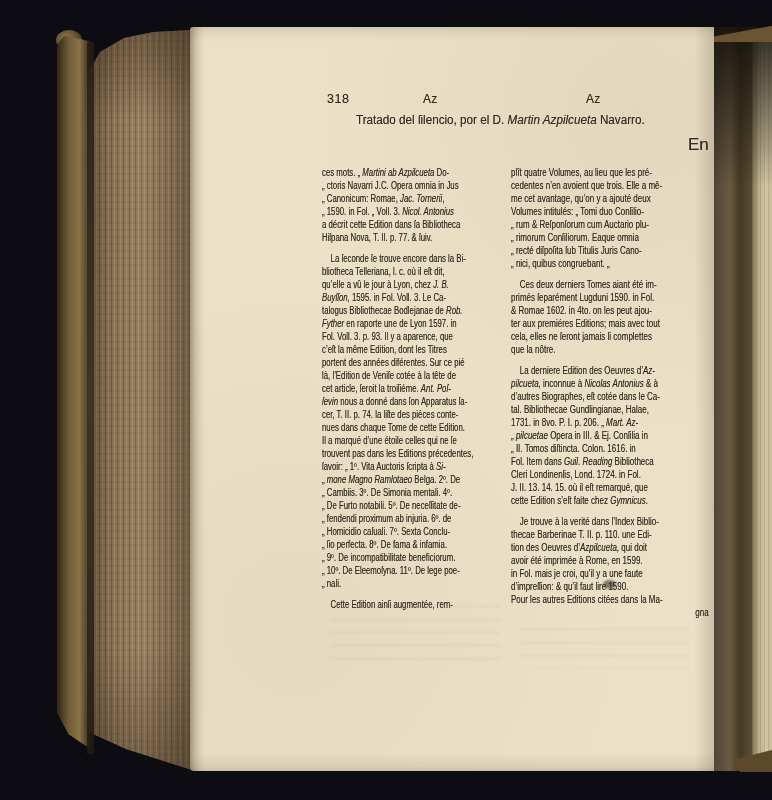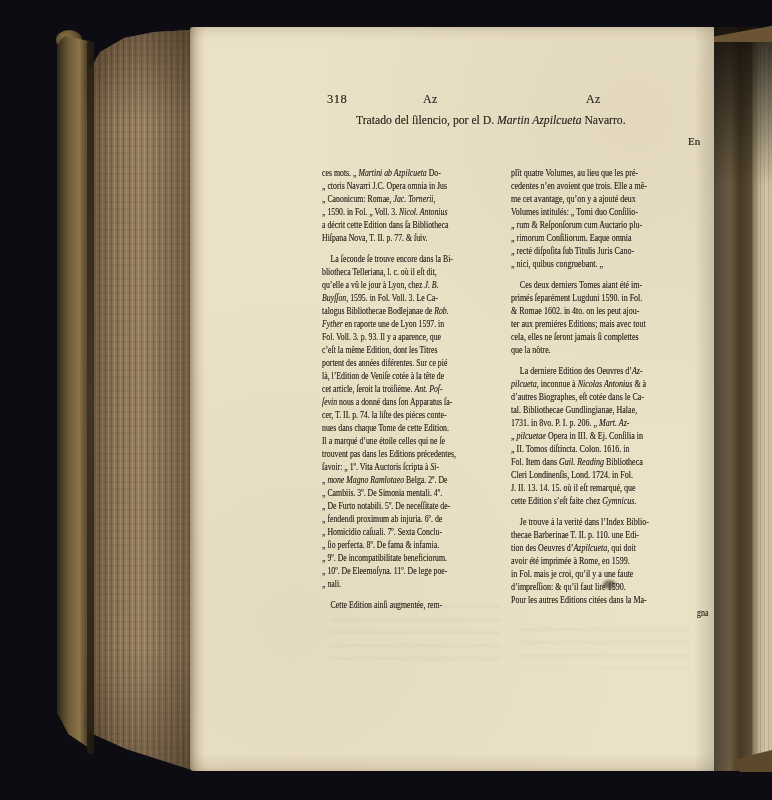--- a/index.html
+++ b/index.html
@@ -1,17 +1,17 @@
 <!DOCTYPE html>
 <html><head>
 <meta charset="utf-8">
 <style>
   html,body{margin:0;padding:0;background:#0c0c12;}
   .canvas{position:relative;width:772px;height:800px;background:#0c0c12;overflow:hidden;
-          font-family:Liberation Serif, serif;}
+          font-family:Liberation Sans, sans-serif;}
   
   .board{position:absolute;left:57px;top:34px;width:33px;height:722px;
          background:linear-gradient(90deg,#2f2718,#6f5b38 35%,#8a7347 68%,#4a3b22 92%,#2c2414);
          border-radius:16px 4px 4px 6px;
          clip-path:polygon(0 0,100% 1%,100% 99%,35% 97%,0 94%);}
   .board-knob{position:absolute;left:56px;top:30px;width:26px;height:20px;border-radius:50%;
          background:radial-gradient(circle at 40% 40%,#8d7446,#4e3d22 80%);}
   .crevice{position:absolute;left:87px;top:42px;width:7px;height:712px;
          background:linear-gradient(180deg,#241d12,#3a2f1e 50%,#221b10);opacity:.85;}
   .fore-edge{position:absolute;left:84px;top:30px;width:108px;height:740px;
@@ -45,21 +45,21 @@
         clip-path:polygon(0 70%,100% 10%,100% 100%,0 100%);}
   .wedge-bottom{position:absolute;left:732px;top:750px;width:40px;height:22px;background:#5c482a;
         clip-path:polygon(0 45%,100% 0,100% 100%,20% 100%);}
   
   .ink{color:#332a22;text-shadow:0 0 .5px rgba(51,42,34,.55);}
   .pagenum{position:absolute;left:327px;top:92px;font-size:12.5px;letter-spacing:.5px;}
   .running{position:absolute;top:92px;font-size:12px;letter-spacing:.3px;}
   .running.l{left:423px;} .running.r{left:586px;}
   .title{position:absolute;left:356px;top:113px;font-size:12.3px;white-space:nowrap;
          transform:scaleX(.95);transform-origin:top left;}
-  .catch-top{position:absolute;left:688px;top:135px;font-size:11px;}
+  .catch-top{position:absolute;left:688px;top:135px;font-size:17px;}
   .col{position:absolute;top:166px;font-size:10px;line-height:13px;transform-origin:top left;}
   .col.left{left:322px;width:238px;transform:scaleX(.78);}
   .col.right{left:511px;width:247px;transform:scaleX(.80);}
   .line{white-space:nowrap;height:13px;}
   .para + .para{margin-top:8px;}
   .para.indent .line:first-child{text-indent:11px;}
   .it{font-style:italic;}
   .catchword{text-align:right;height:13px;white-space:nowrap;}
   .blot{position:absolute;left:603px;top:580px;width:13px;height:9px;border-radius:50%;
         background:rgba(40,32,24,.55);filter:blur(1px);}

